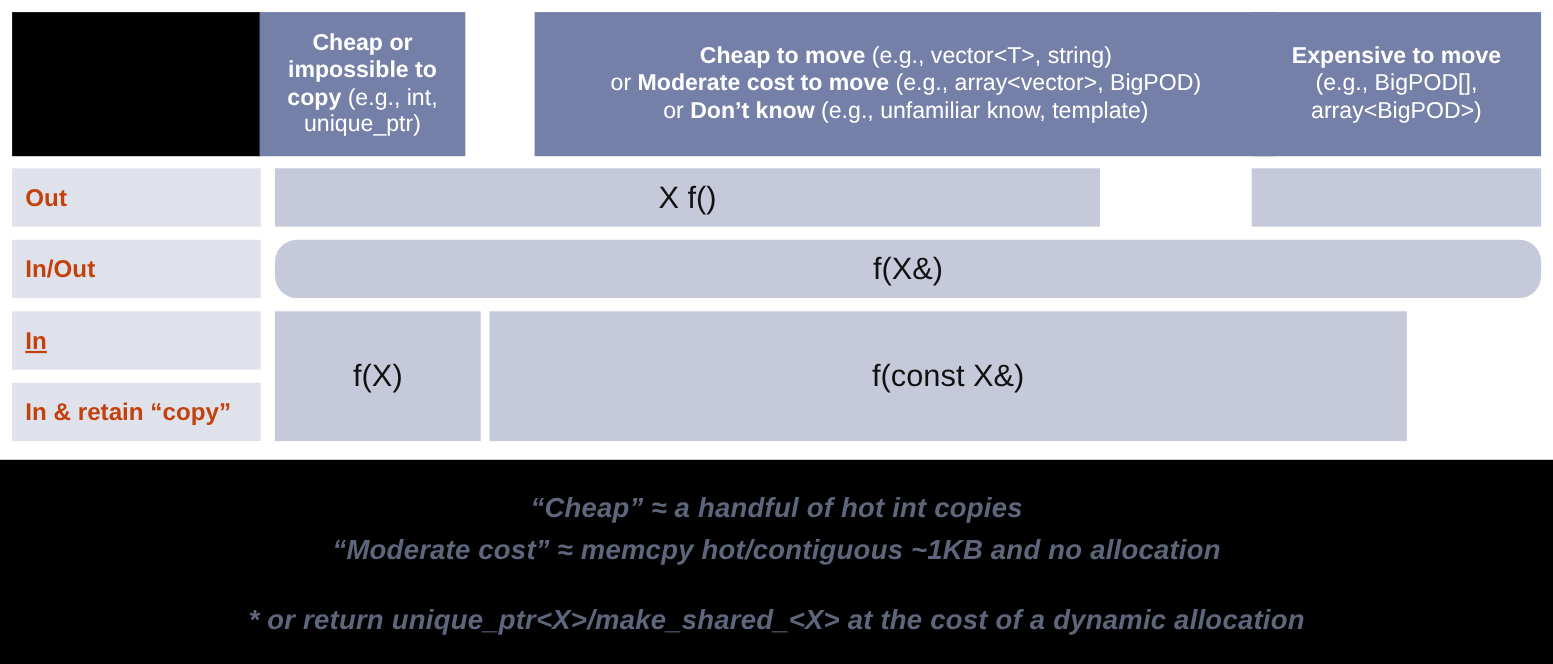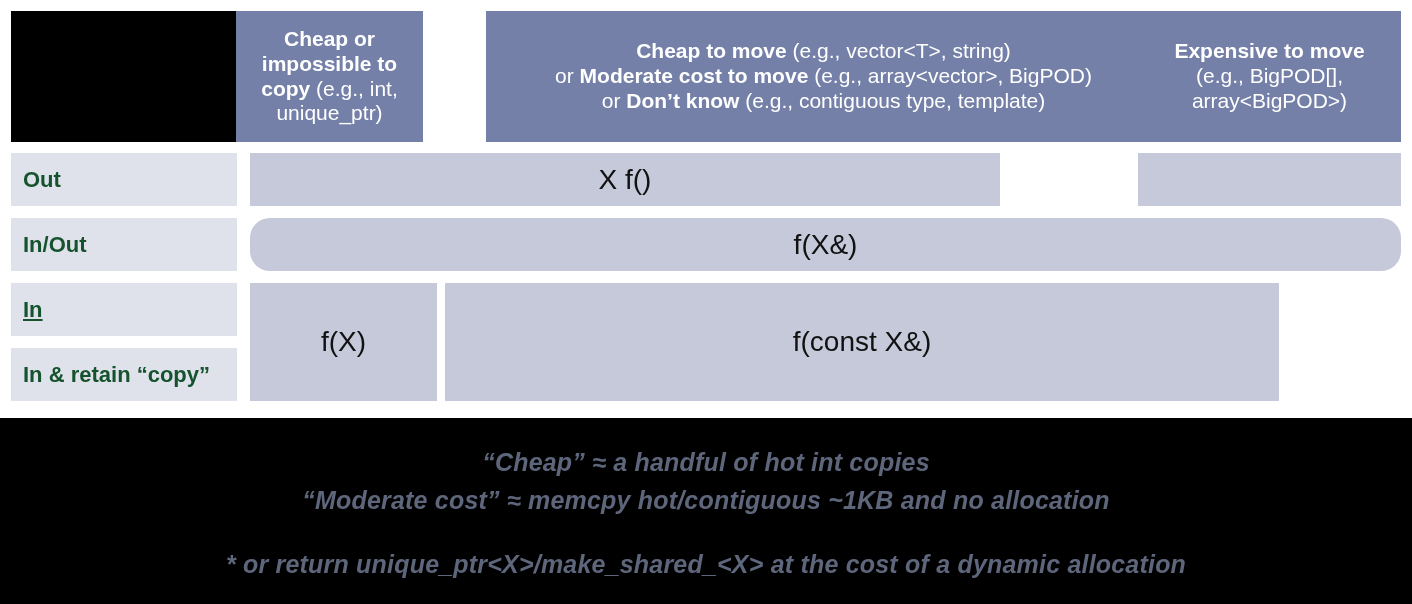--- a/index.html
+++ b/index.html
@@ -38,21 +38,21 @@
     color: #ffffff;
     font-size: 21px;
     padding: 4px 6px;
   }
   .header-cell .hc-inner { width: 100%; }
   .header-cell b { font-weight: bold; }
 
   
   .label-cell {
     background: #dfe2ea;
-    color: #14532d;
+    color: #c2410c;
     font-size: 22px;
     font-weight: bold;
     justify-content: flex-start;
     text-align: center;
     padding-left: 12px;
   }
 
   
   .value-cell {
     background: #c5c9da;
@@ -99,21 +99,21 @@
 
   <div class="cell header-cell" style="left:450px; top:11px; width:675px; height:131px;margin-left:36px;">
     <div class="hc-inner">
       <div>
         <span></span><b>Cheap to move</b><span> (e.g., vector&lt;T&gt;, string)</span>
       </div>
       <div>
         <span>or </span><b>Moderate cost to move</b><span> (e.g., array&lt;vector&gt;, BigPOD)</span>
       </div>
       <div>
-        <span>or </span><b>Don’t know</b><span> (e.g., contiguous type, template)</span>
+        <span>or </span><b>Don’t know</b><span> (e.g., unfamiliar know, template)</span>
       </div>
     </div>
   </div>
 
   <div class="cell header-cell" style="left:1138px; top:11px; width:263px; height:131px;align-items:center;">
     <div class="hc-inner">
       <div><b>Expensive to move</b></div>
       <div><span>(e.g., BigPOD[],</span></div>
       <div><span>array&lt;BigPOD&gt;)</span></div>
     </div>

